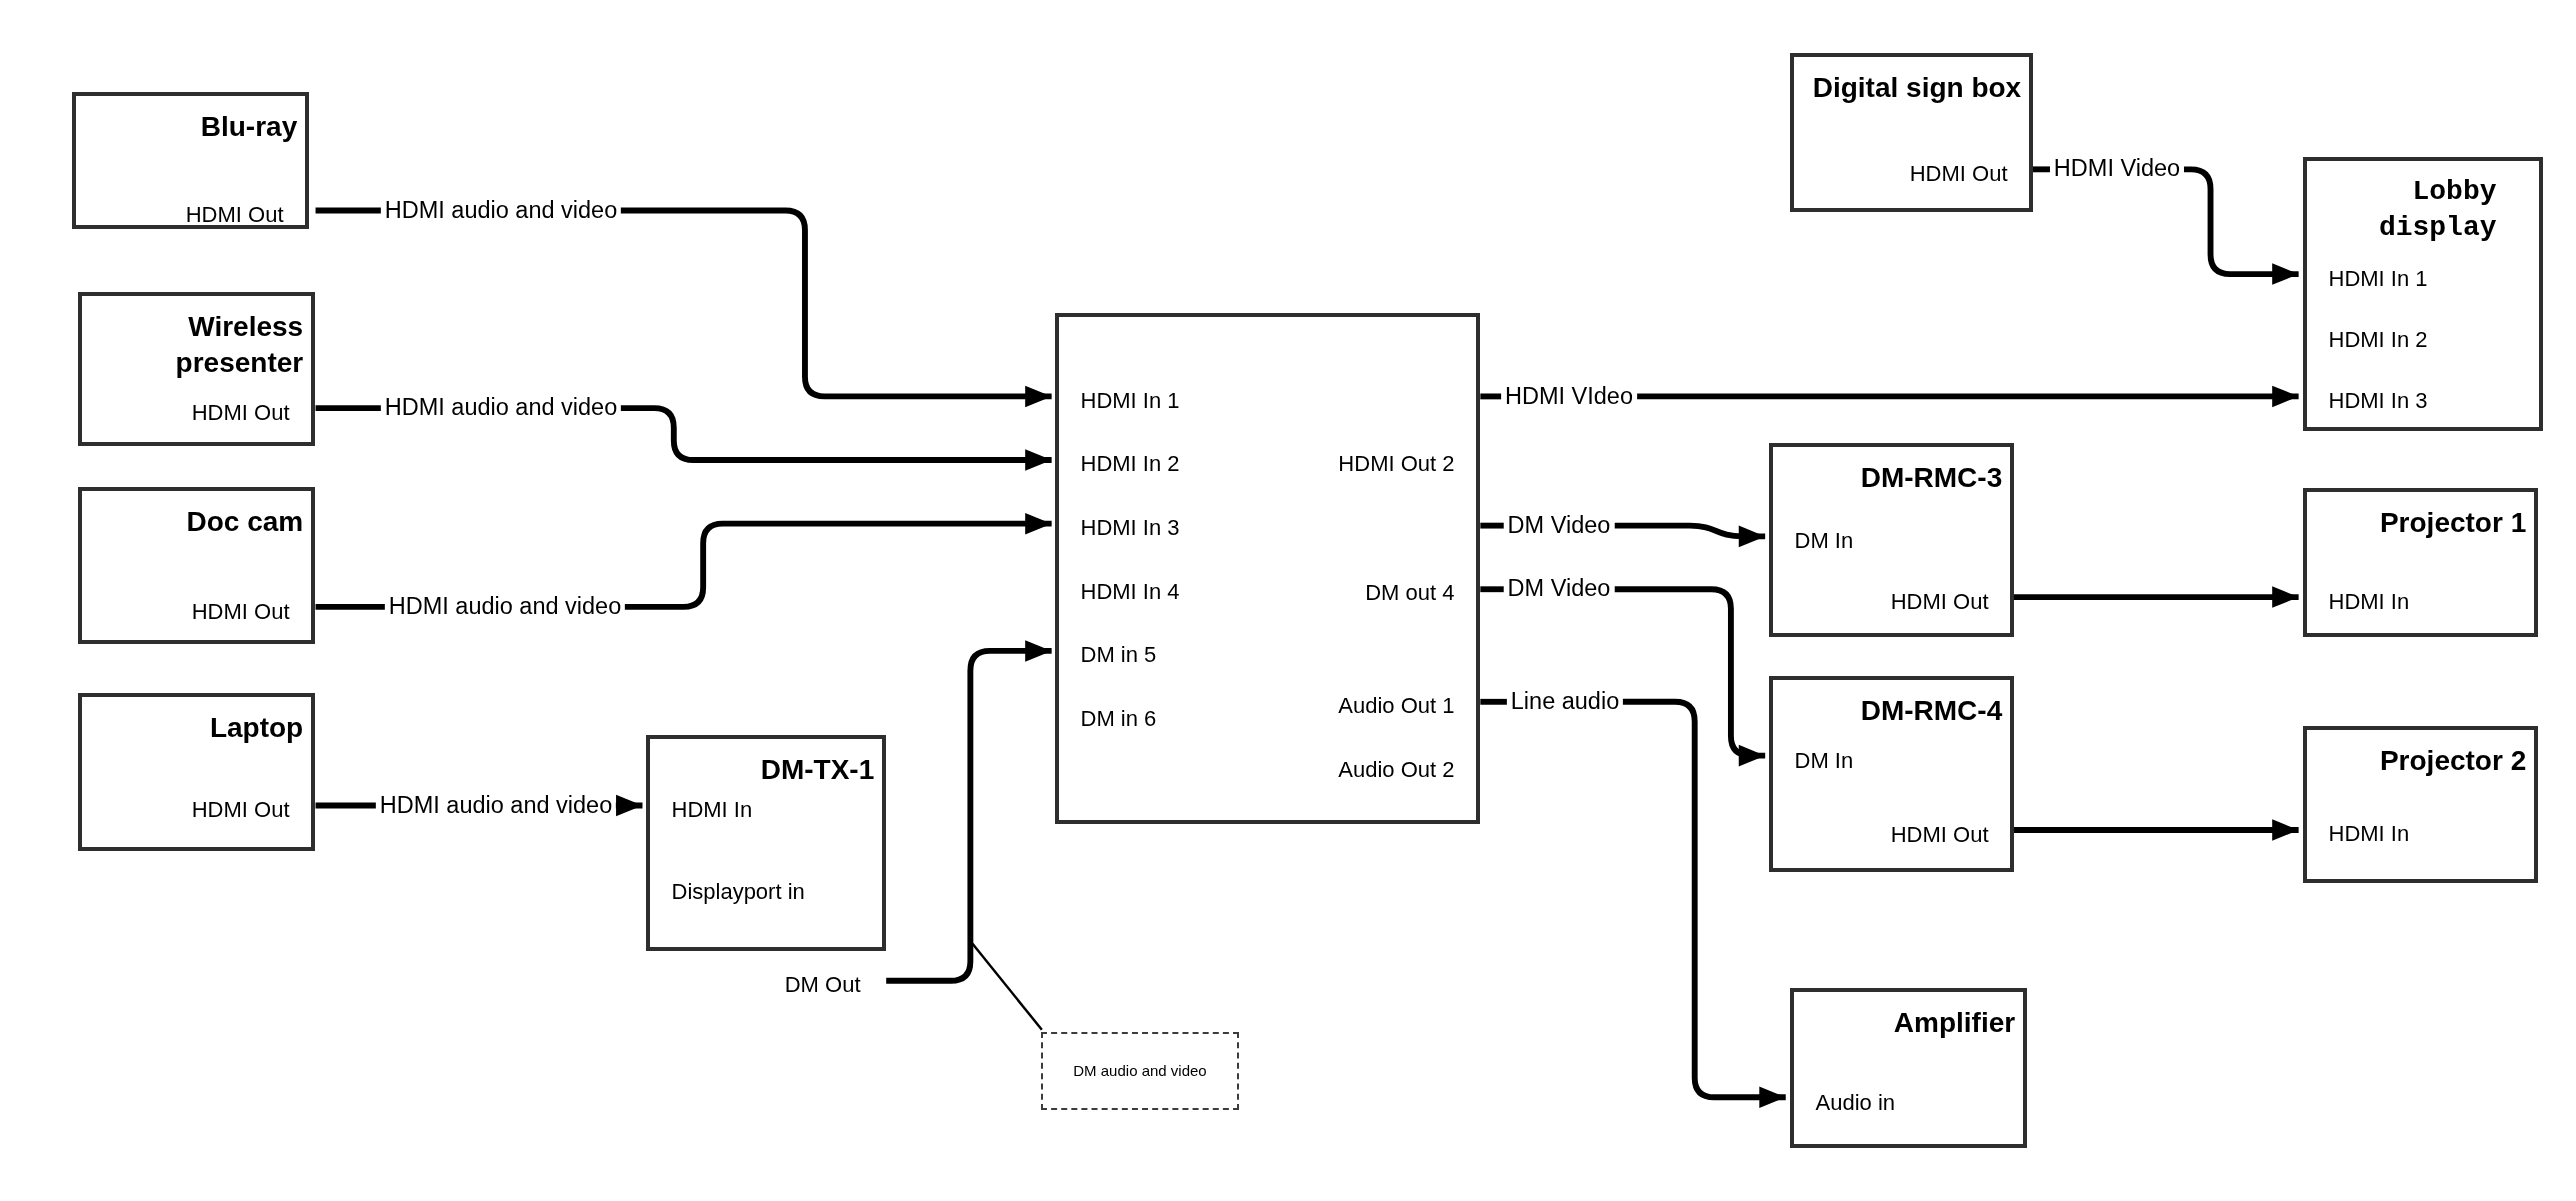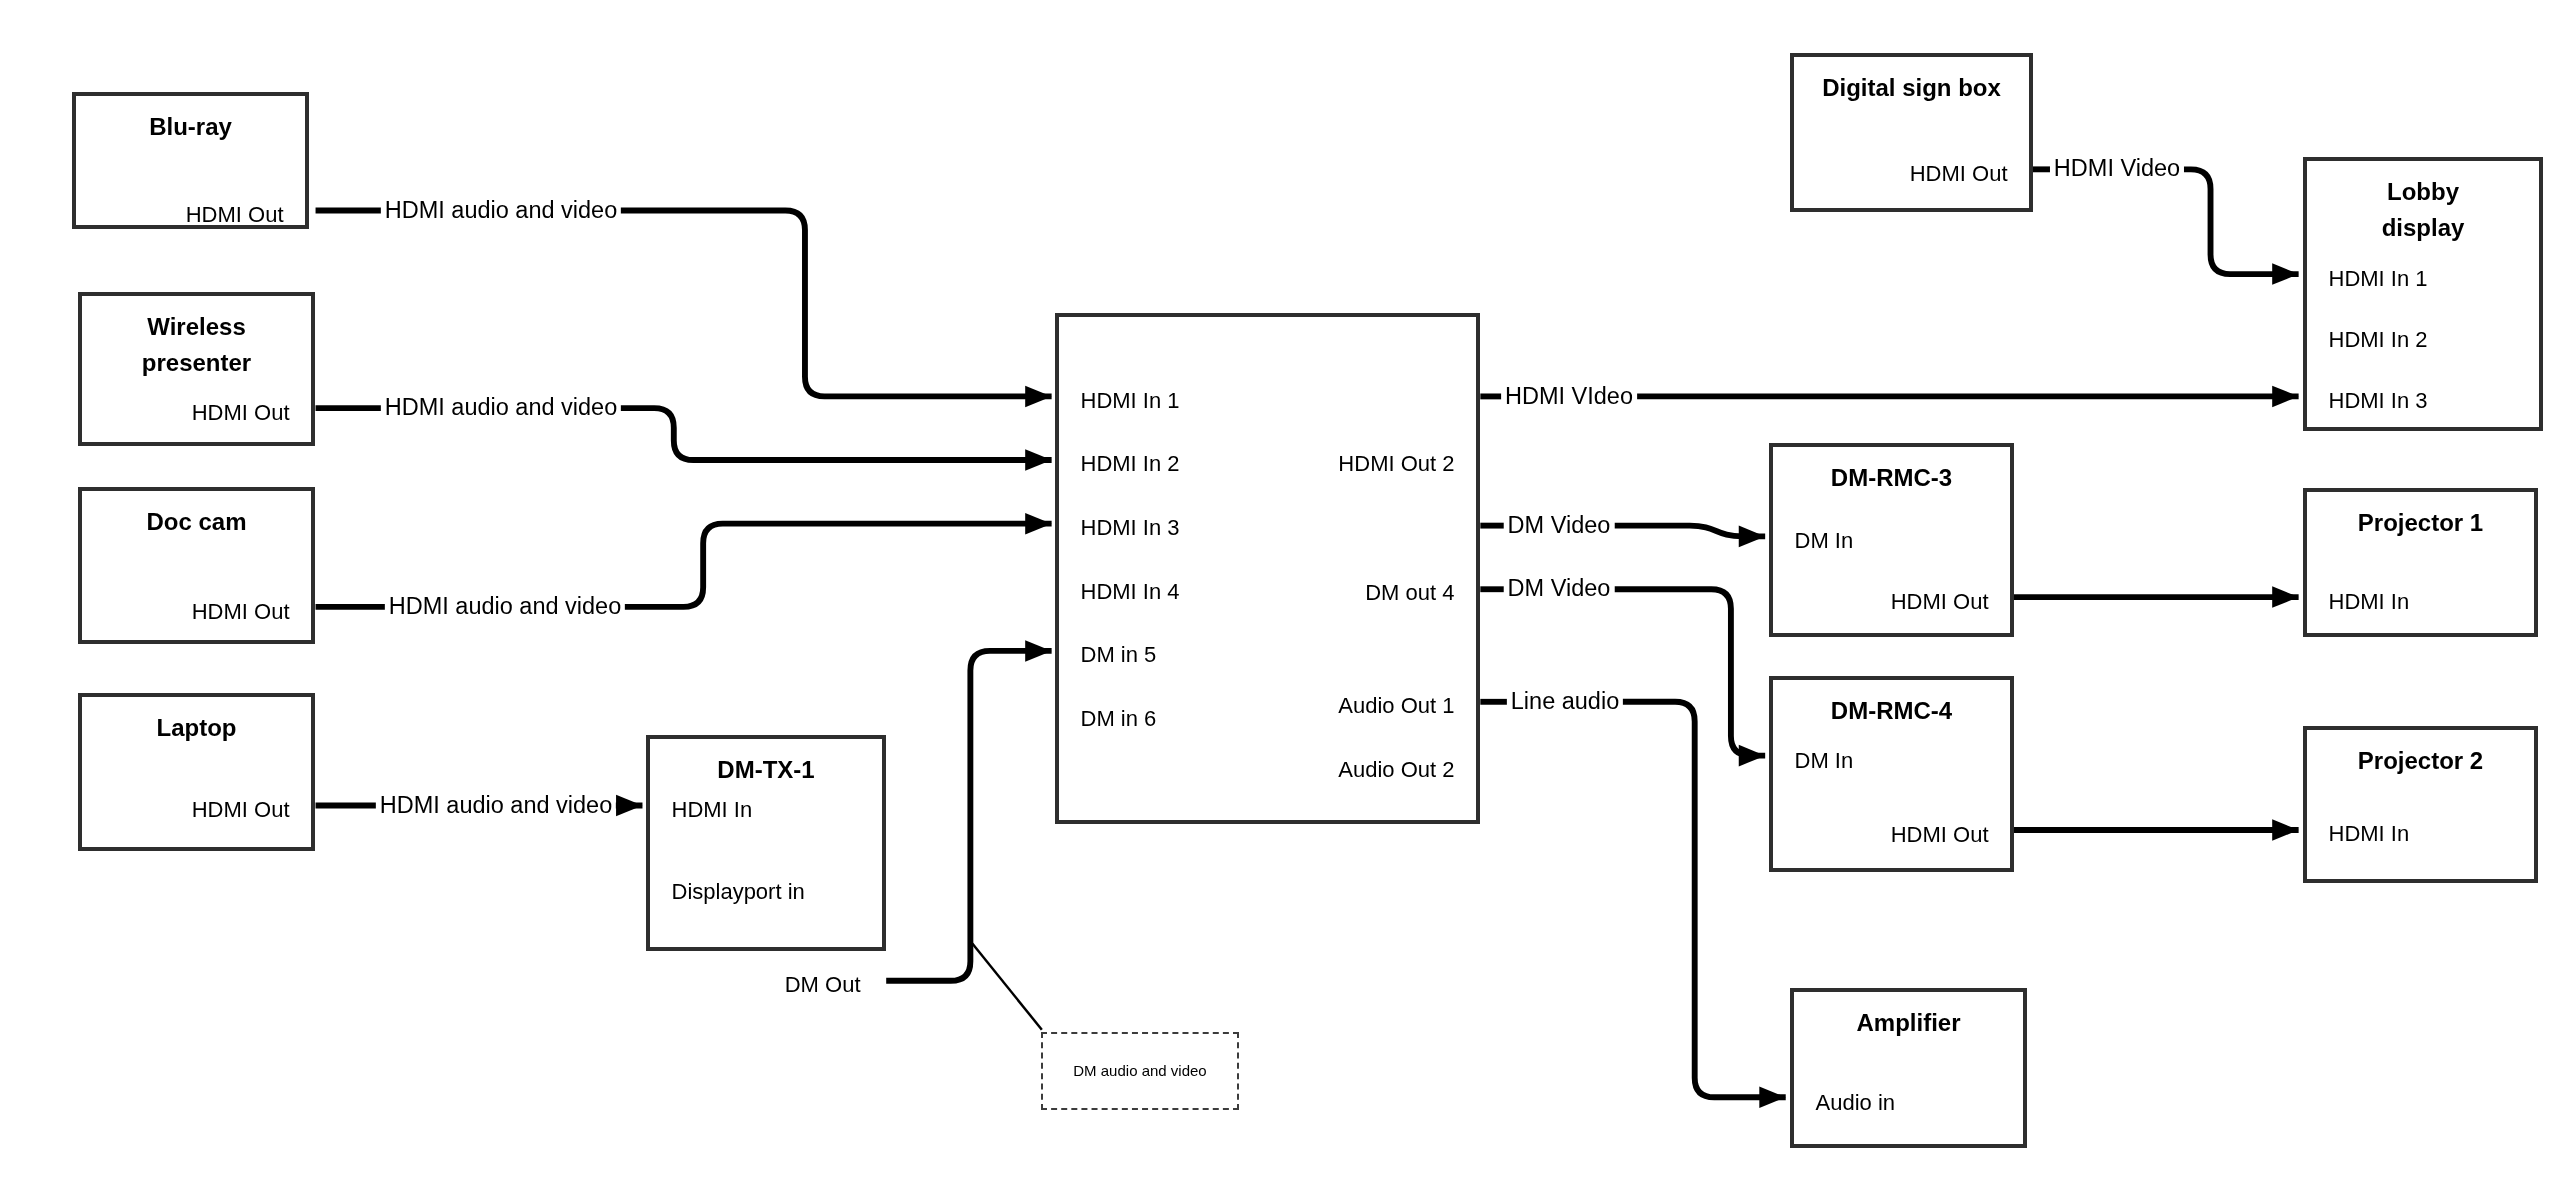--- a/index.html
+++ b/index.html
@@ -6,24 +6,24 @@
   .stage{
     position:relative;width:2576px;height:1201px;background:#ffffff;
     font-family:"Liberation Sans",sans-serif;color:#000;overflow:hidden;
   }
   svg.wires{position:absolute;left:0;top:0;width:2576px;height:1201px;}
   .node{
     position:absolute;background:#ffffff;border:4.9px solid #2e2e2e;
     box-sizing:border-box;
   }
   .title{
-    font-weight:bold;font-size:24px;line-height:36px;text-align:center;
+    font-weight:bold;font-size:28px;line-height:36px;text-align:right;
     margin:12.7px 7.8px 0 7.8px;
   }
-  .title.narrow{max-width:147px;margin-left:auto;margin-right:auto;}
+  .title.narrow{max-width:147px;margin-left:auto;margin-right:auto;font-family:Liberation Mono, monospace;}
   .port{
     position:absolute;left:0;right:0;height:33px;line-height:33px;
     font-size:22px;white-space:nowrap;box-sizing:border-box;
   }
   .port.l{text-align:left;padding-left:21.5px;}
   .port.r{text-align:right;padding-right:21.5px;}
   .wire-label{
     position:absolute;transform:translate(-50%,-50%);
     font-size:23.5px;line-height:27.4px;white-space:nowrap;background:#ffffff;
     padding:0 3.9px;

